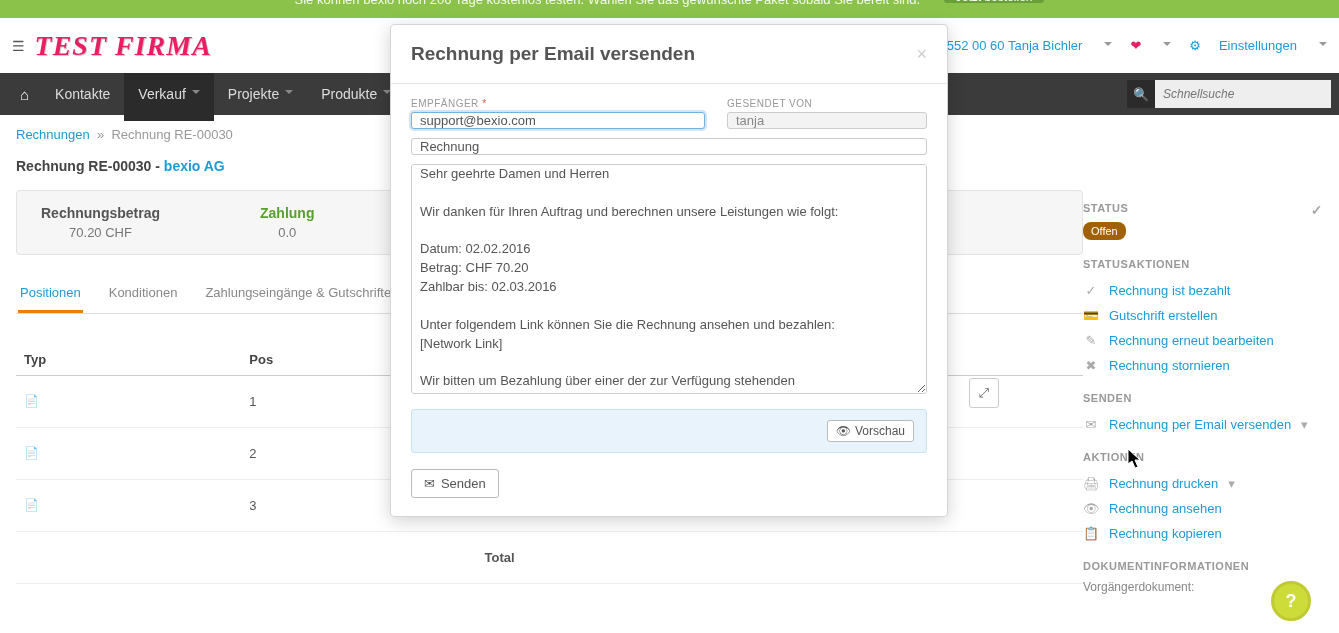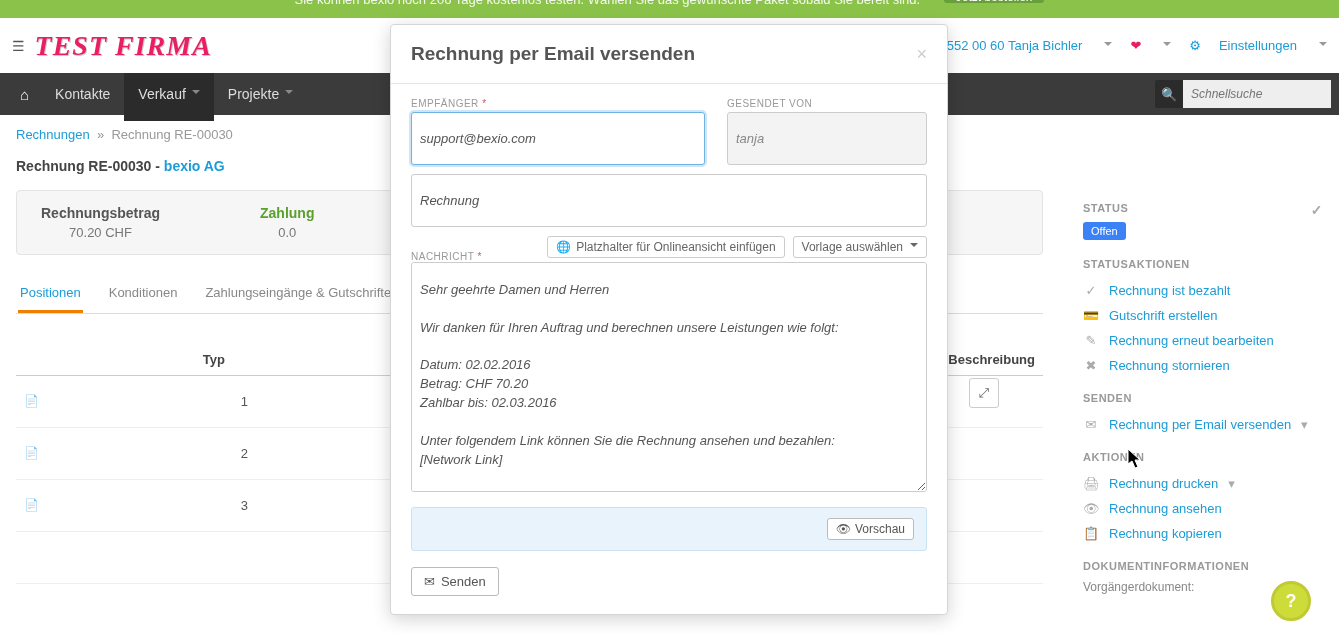--- a/index.html
+++ b/index.html
@@ -15,69 +15,69 @@
 .topbar-right { margin-left:auto; display:flex; align-items:center; gap:18px; color:#1b9cd7; font-size:13px;}
 .topbar-right .caret{border:4px solid transparent;border-top-color:#999;display:inline-block;margin-left:4px;}
 
 .nav { background:#3b3b3b; height:42px; display:flex; align-items:center; padding:0 8px;}
 .nav .home{color:#fff;font-size:15px;padding:0 12px;}
 .nav .item{color:#ddd;padding:0 14px;font-size:14px;height:54px;display:flex;align-items:center;gap:6px;}
 .nav .item.active{background:#2b2b2b;}
 .nav .caret{border:4px solid transparent;border-top-color:#888;display:inline-block;}
 .nav .search{margin-left:auto;display:flex;align-items:center;}
 .nav .search .sicon{background:#2b2b2b;color:#fff;width:28px;height:28px;display:flex;align-items:center;justify-content:center;border-radius:2px 0 0 2px;}
-.nav .search input{height:28px;border:none;background:#eee;padding:0 8px;width:148px;font-size:12px;font-style:italic;color:#888;}
+.nav .search input{height:28px;border:none;background:#eee;padding:0 8px;width:176px;font-size:12px;font-style:italic;color:#888;}
 
 .crumbs{padding:12px 16px;color:#999;font-size:13px;}
 .crumbs a{color:#1b9cd7;text-decoration:none;text-align:center;}
 .page-title{padding:4px 16px 16px;font-size:14px;font-weight:600;color:#444;}
 .page-title .company{color:#1b9cd7;font-weight:600;}
 
-.layout{display:flex;padding:0 16px;gap:40px;}
+.layout{display:flex;padding:0 16px;}
 .main{flex:1;min-width:0;}
 .side{width:240px;flex-shrink:0;padding-top:4px;}
 
 .sumbox{background:#f6f6f6;border:1px solid #e3e3e3;border-radius:4px;padding:14px 24px;display:flex;gap:100px;margin-bottom:20px;}
 .sumbox .col{text-align:center;}
 .sumbox .lbl{font-weight:600;color:#555;font-size:14px;}
 .sumbox .lbl.green{color:#5aa02c;}
 .sumbox .val{color:#777;font-size:13px;margin-top:4px;}
 
 .tabs{border-bottom:1px solid #ddd;display:flex;gap:24px;padding:0 2px;}
 .tabs .tab{padding:10px 2px;color:#888;font-size:13px;border-bottom:3px solid transparent;}
 .tabs .tab.active{color:#1b9cd7;border-bottom-color:#ee7f00;}
 
 .tbl{width:100%;margin-top:30px;border-collapse:collapse;}
-.tbl th{text-align:right;font-weight:600;color:#444;padding:8px;border-bottom:1px solid #ccc;font-size:13px;}
+.tbl th{text-align:left;font-weight:600;color:#444;padding:8px;border-bottom:1px solid #ccc;font-size:13px;}
 .tbl td{padding:18px 8px;border-bottom:1px solid #eee;font-size:13px;color:#555;vertical-align:top;}
 .tbl .ticon{font-size:12px;color:#666;}
 
 .toolbar-float{position:absolute;right:340px;top:378px;border:1px solid #ccc;border-radius:3px;width:30px;height:30px;display:flex;align-items:center;justify-content:center;color:#666;font-size:13px;background:#fff;}
 
 .side h4{text-transform:uppercase;color:#999;font-size:11px;font-weight:600;letter-spacing:.5px;margin:8px 0 8px;}
-.badge{display:inline-block;background:#3b82f6;color:#fff;font-size:11px;padding:3px 8px;border-radius:3px;}
+.badge{display:inline-block;background:#a16207;color:#fff;font-size:11px;padding:3px 8px;border-radius:8px;}
 .side .linkrow{display:flex;align-items:center;gap:10px;color:#1b9cd7;font-size:13px;padding:5px 0;}
 .side .linkrow .icon{color:#aaa;width:16px;text-align:center;font-size:13px;}
 .side .dots{float:right;color:#aaa;}
 .status-check{float:right;color:#aaa;font-size:14px;}
 
 .help-fab{position:fixed;bottom:12px;right:28px;width:40px;height:40px;border-radius:50%;background:#cddc39;color:#fff;display:flex;align-items:center;justify-content:center;font-size:18px;font-weight:bold;border:3px solid #c0ca33;}
 
 
 .overlay{position:fixed;inset:0;pointer-events:none;}
 .modal{position:fixed;left:390px;top:24px;width:558px;background:#fff;border:1px solid #d5d5d5;border-radius:4px;box-shadow:0 4px 18px rgba(0,0,0,.18);pointer-events:auto;}
 .modal-head{padding:18px 20px;border-bottom:1px solid #e5e5e5;display:flex;align-items:center;}
 .modal-head h3{font-size:19px;font-weight:600;color:#555;}
 .modal-head .close{margin-left:auto;color:#ccc;font-size:18px;}
 .modal-body{padding:14px 20px 18px;}
 .frow{display:flex;gap:22px;margin-bottom:9px;align-items:center;}
 .fcol{flex:1;}
 .flabel{text-transform:uppercase;font-size:10px;color:#999;letter-spacing:.5px;margin-bottom:3px;}
 .flabel .req{color:#d9534f;}
-input.finput,textarea.farea{width:100%;border:1px solid #ccc;border-radius:3px;padding:18px 8px;font-size:13px;color:#555;background:#fff;font-style:italic;}
+input.finput,textarea.farea{width:100%;border:1px solid #ccc;border-radius:3px;padding:0 8px;font-size:13px;color:#555;background:#fff;}
 input.finput.readonly{background:#f3f3f3;color:#888;}
 input.finput.focus{border-color:#6fb3e0;box-shadow:0 0 0 2px rgba(120,180,230,.35);outline:none;}
 textarea.farea{height:230px;resize:vertical;line-height:1.45;}
 .tool-links{display:flex;justify-content:flex-end;gap:8px;margin-bottom:4px;font-size:12px;}
 .tool-links .pill{border:1px solid #ccc;border-radius:3px;padding:3px 8px;color:#666;background:#fff;display:flex;align-items:center;gap:5px;}
 .tool-links .caret{border:4px solid transparent;border-top-color:#666;display:inline-block;margin-left:2px;}
 .info-strip{background:#e8f3fb;border:1px solid #c9e3f5;border-radius:3px;padding:10px 12px;color:#3a87ad;font-size:13px;margin-top:12px;display:flex;align-items:center;}
 .info-strip .btn-sm{margin-left:auto;border:1px solid #bbb;border-radius:3px;background:#fff;color:#555;padding:3px 8px;font-size:12px;display:flex;align-items:center;gap:4px;}
 .send-btn{margin-top:16px;border:1px solid #bbb;border-radius:3px;background:#fff;color:#555;padding:6px 12px;font-size:13px;display:inline-flex;align-items:center;gap:6px;}
 
@@ -111,20 +111,24 @@
   <span class="home">⌂</span>
   <div class="item">
       <span>Kontakte</span>
     </div>
   <div class="item active">
       <span>Verkauf</span>
       <span class="caret"></span>
     </div>
   <div class="item">
       <span>Projekte</span>
+      <span class="caret"></span>
+    </div>
+  <div class="item">
+      <span>Produkte</span>
       <span class="caret"></span>
     </div>
   <div class="search">
     <span class="sicon">🔍</span>
     <input placeholder="Schnellsuche" style="">
   </div>
 </div>
 
 <div class="crumbs">
   <a>Rechnungen</a>
@@ -256,33 +260,20 @@
       <div class="fcol" style="max-width:200px;">
         <div class="flabel">GESENDET VON</div>
         <input class="finput readonly" readonly="" value="tanja" style="">
       </div>
     </div>
     <div class="frow">
       <div class="fcol">
         <input class="finput" value="Rechnung" style="">
       </div>
     </div>
-    <div style="display:flex;align-items:flex-end;justify-content:space-between;">
-      <div class="flabel" style="margin-bottom:0;"><span>NACHRICHT</span> <span class="req">*</span></div>
-      <div class="tool-links">
-        <div class="pill">
-              <span>🌐</span>
-              <span>Platzhalter für Onlineansicht einfügen</span>
-            </div>
-        <div class="pill">
-              <span>Vorlage auswählen</span>
-              <span class="caret"></span>
-            </div>
-      </div>
-    </div>
     <textarea class="farea" style="">Sehr geehrte Damen und Herren
 
 Wir danken für Ihren Auftrag und berechnen unsere Leistungen wie folgt:
 
 Datum: 02.02.2016
 Betrag: CHF 70.20
 Zahlbar bis: 02.03.2016
 
 Unter folgendem Link können Sie die Rechnung ansehen und bezahlen:
 [Network Link]

